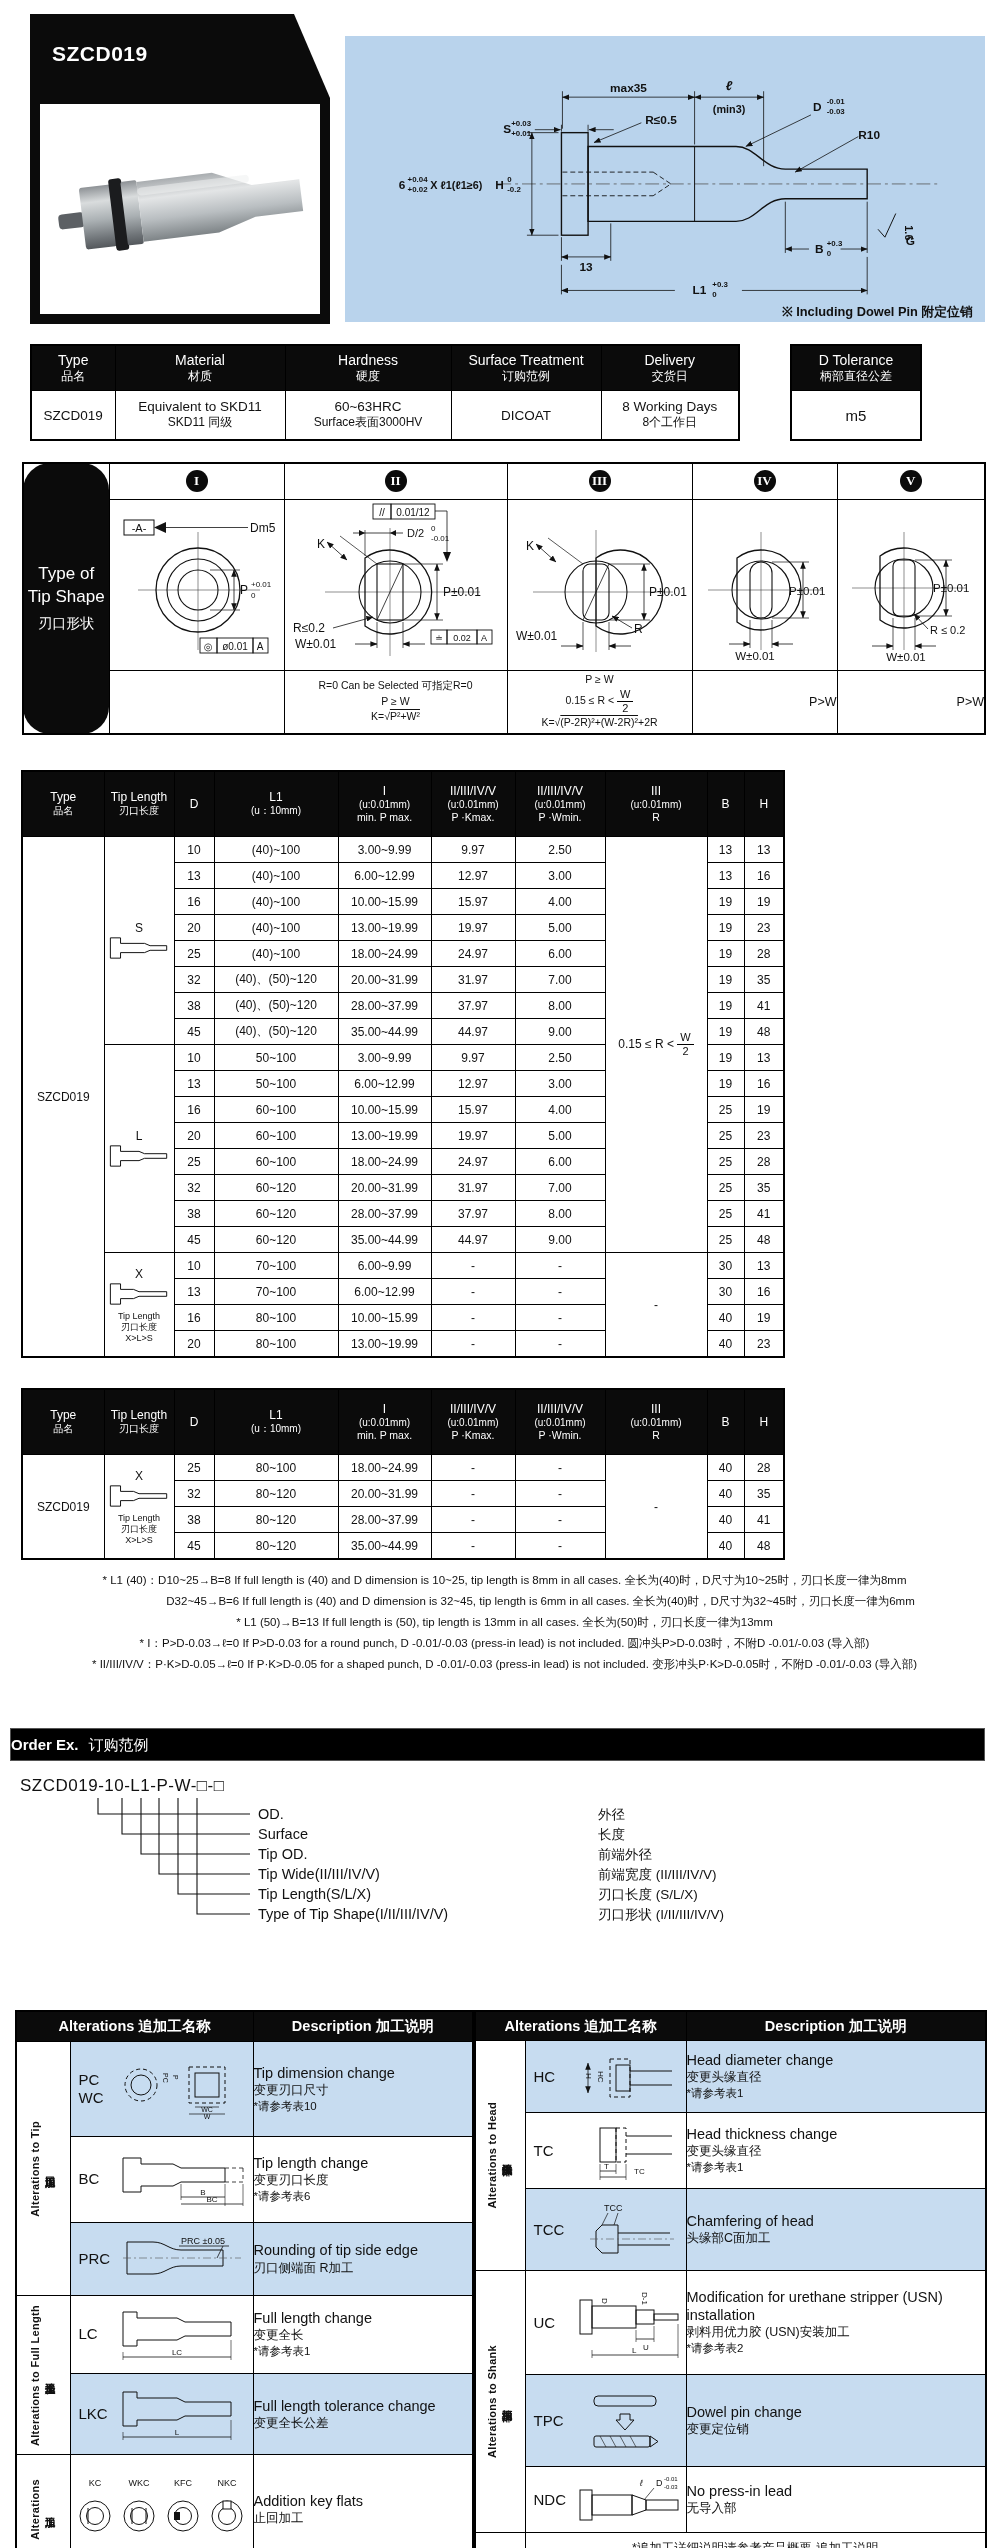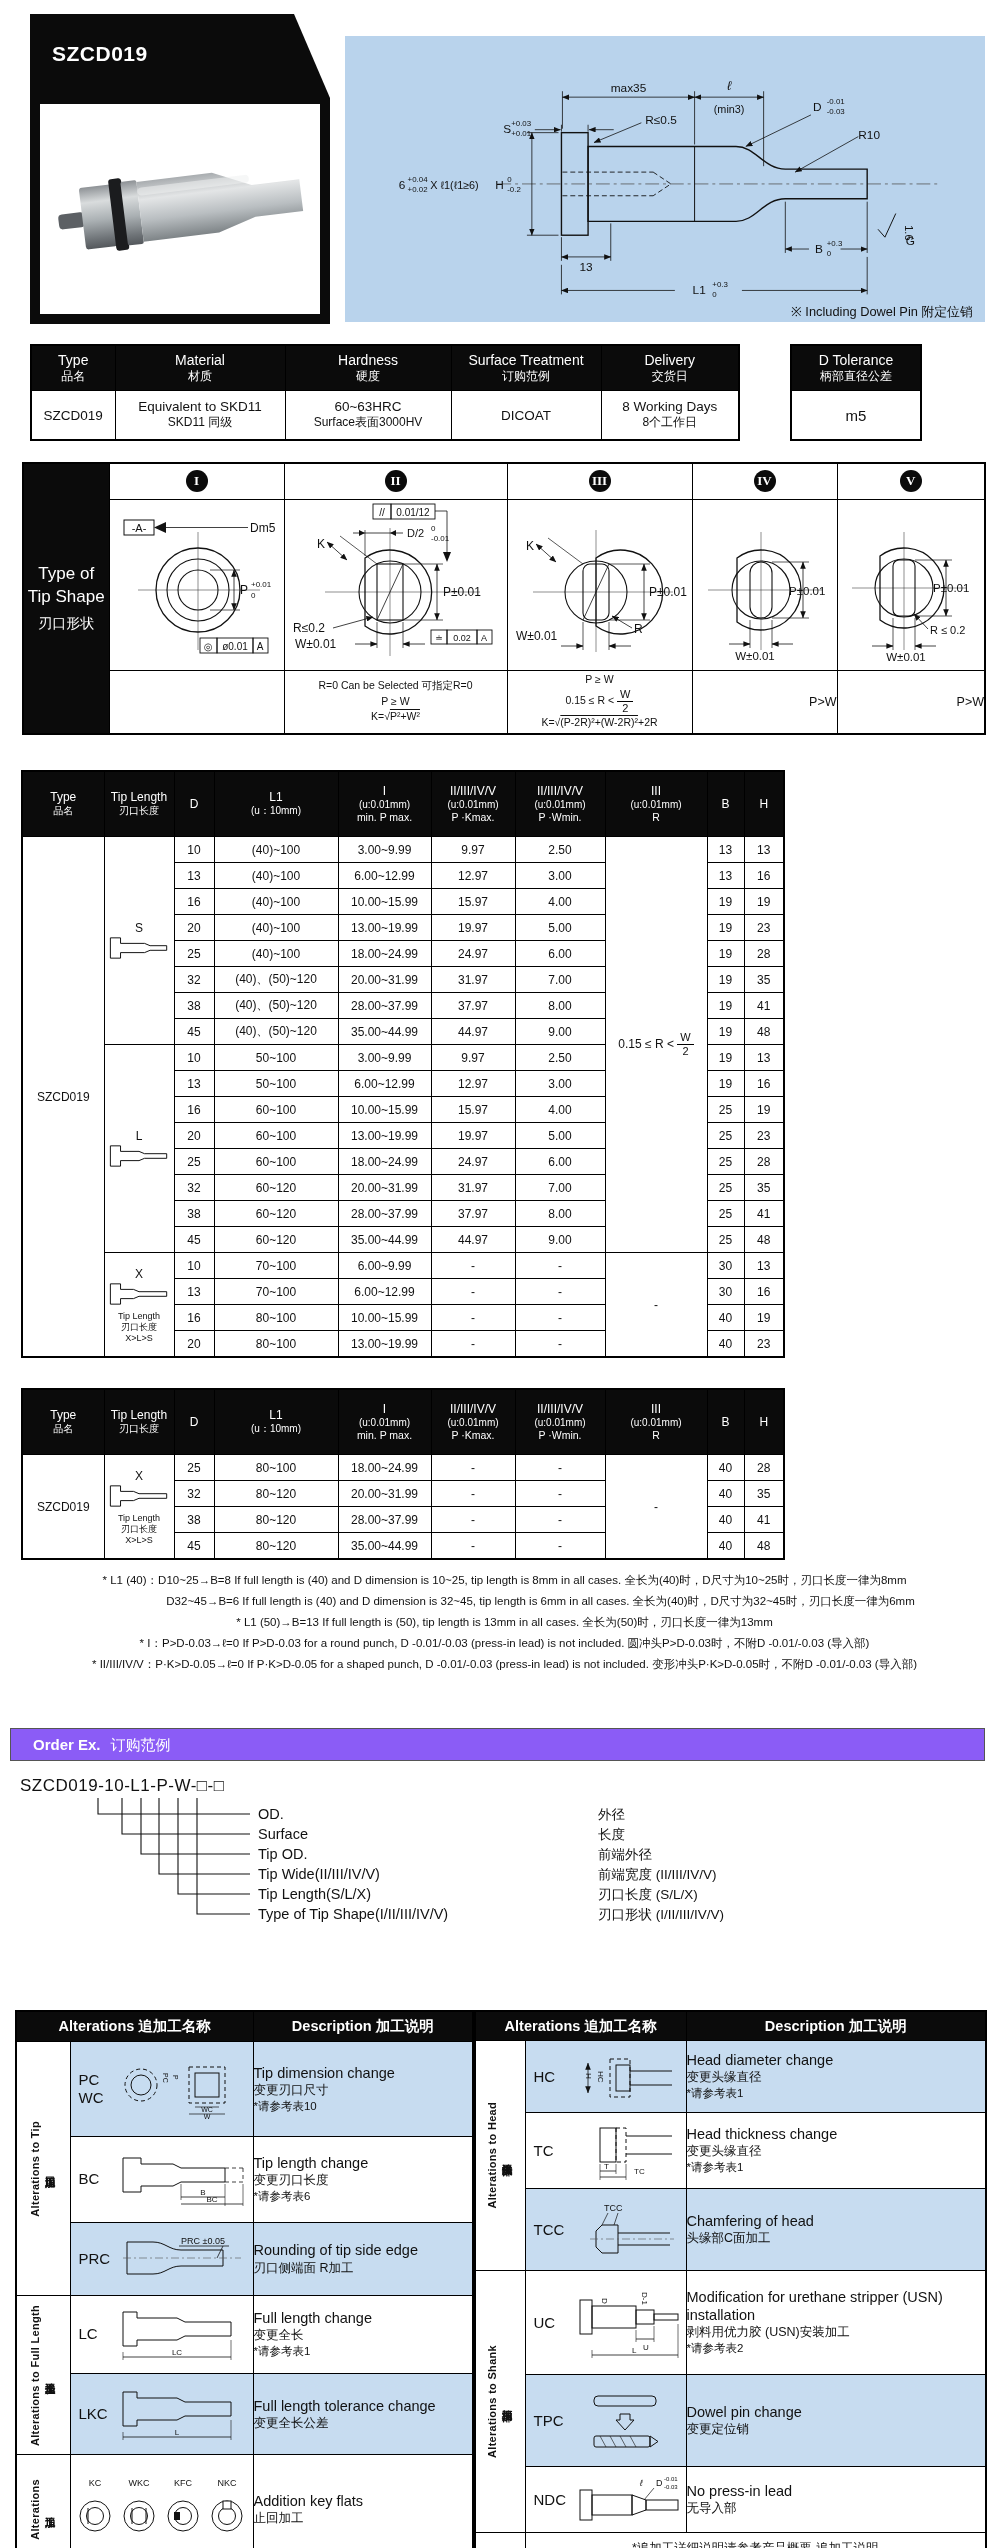--- a/index.html
+++ b/index.html
@@ -1,19 +1,19 @@
 <!DOCTYPE html>
 <html><head>
 <meta charset="utf-8">
 <style>
   html,body{margin:0;padding:0;background:#fff;}
   body{width:1000px;height:2548px;position:relative;font-family:"Liberation Sans",sans-serif;color:#111;overflow:hidden;}
   #page{position:relative;width:1000px;height:2548px;}
   
-  .blue-area{position:absolute;left:345px;top:36px;width:640px;height:286px;background:#b9d3ec;}
+  .blue-area{position:absolute;left:345px;top:36px;width:640px;height:286px;background:#b9d3ec;font-weight:bold;}
   .tab{position:absolute;left:30px;top:14px;width:300px;height:84px;background:#0b0b0b;clip-path:polygon(0 0,88% 0,100% 100%,0 100%);}
   .tab span{display:block;color:#fff;font-size:21px;font-weight:bold;padding:28px 0 0 22px;letter-spacing:.5px;}
   .photo-frame{position:absolute;left:30px;top:98px;width:280px;height:210px;border:10px solid #0b0b0b;border-top-width:6px;background:#fff;}
   .photo{width:280px;height:210px;display:block;}
   .draw{position:absolute;left:0;top:0;width:640px;height:286px;}
   .draw text{font-family:"Liberation Sans",sans-serif;fill:#111;}
   
   .spec-wrap{position:absolute;left:30px;top:344px;display:flex;gap:50px;}
   table{border-collapse:collapse;table-layout:fixed;}
   .spec-table,.dtol-table{border:2px solid #000;}
@@ -21,21 +21,21 @@
   .bth{background:#0b0b0b;color:#fff;font-weight:normal;height:44px;}
   .bth .en{display:block;font-size:14px;}
   .bth .cn{display:block;font-size:12px;}
   .spec-table td{height:48px;font-size:13.5px;}
   .spec-table td .l2{display:block;font-size:12px;}
   .dtol-table td{height:48px;font-size:15px;}
   
   .tip-wrap{position:absolute;left:22px;top:462px;}
   .tip-table{border:2px solid #000;}
   .tip-table th,.tip-table td{border:1px solid #000;vertical-align:middle;text-align:center;padding:0;}
-  .tt-label{background:#0b0b0b;color:#fff;text-align:left;padding-left:12px;font-weight:normal;}
+  .tt-label{background:#0b0b0b;color:#fff;text-align:left;padding-left:12px;font-weight:normal;border-radius:27px;}
   .tt-label .l{display:block;font-size:17px;line-height:1.35;}
   .tt-label .lc{display:block;font-size:14px;margin-top:6px;}
   .circ{display:inline-block;width:22px;height:22px;border-radius:50%;background:#0b0b0b;color:#fff;line-height:22px;font-size:13px;font-weight:bold;font-family:"Liberation Serif",serif;}
   .tt-head{height:36px;background:#fff;}
   .tt-diag{height:168px;}
   .tt-note{height:62px;font-size:10.5px;text-align:left;vertical-align:top;padding:4px 5px;}
   .tt-note.center{text-align:right;vertical-align:middle;font-size:12.5px;}
   .tt-note div{line-height:1.5;}
   .rad{text-decoration:overline;}
   .tip-table svg text{font-family:"Liberation Sans",sans-serif;fill:#111;}
@@ -54,21 +54,21 @@
   .tl-sub{font-size:9px;line-height:1.25;margin-top:2px;}
   .frac{display:inline-block;vertical-align:middle;text-align:center;}
   .fnum{display:block;border-bottom:1px solid #000;padding:0 3px;font-size:11px;line-height:1.2;}
   .fden{display:block;font-size:11px;line-height:1.2;}
   
   .fnotes{position:absolute;left:22px;top:1570px;width:965px;}
   .fnote{font-size:11.5px;line-height:21px;white-space:nowrap;text-align:center;}
   .fnote.ind{padding-left:72px;}
   
   .order{position:absolute;left:10px;top:1728px;width:975px;}
-  .order-bar{background:#8b5cf6;color:#fff;height:31px;line-height:31px;padding-left:22px;font-size:15px;font-weight:bold;border:1px solid #555;}
+  .order-bar{background:#000000;color:#fff;height:31px;line-height:31px;font-size:15px;font-weight:bold;border:1px solid #555;}
   .order-bar .cn{margin-left:10px;font-weight:normal;}
   .order-code{font-size:17px;margin:15px 0 0 10px;letter-spacing:.5px;}
   .order-tree{position:relative;height:140px;margin-top:2px;}
   .order-tree svg{position:absolute;left:0;top:0;}
   .o-item{position:absolute;font-size:14.5px;}
   .o-item .en{position:absolute;left:248px;white-space:nowrap;}
   .o-item .cn{position:absolute;left:588px;white-space:nowrap;font-size:13.5px;}
   
   .alt-wrap{position:absolute;left:15px;top:2010px;display:flex;}
   .alt-table{border:2px solid #000;}

